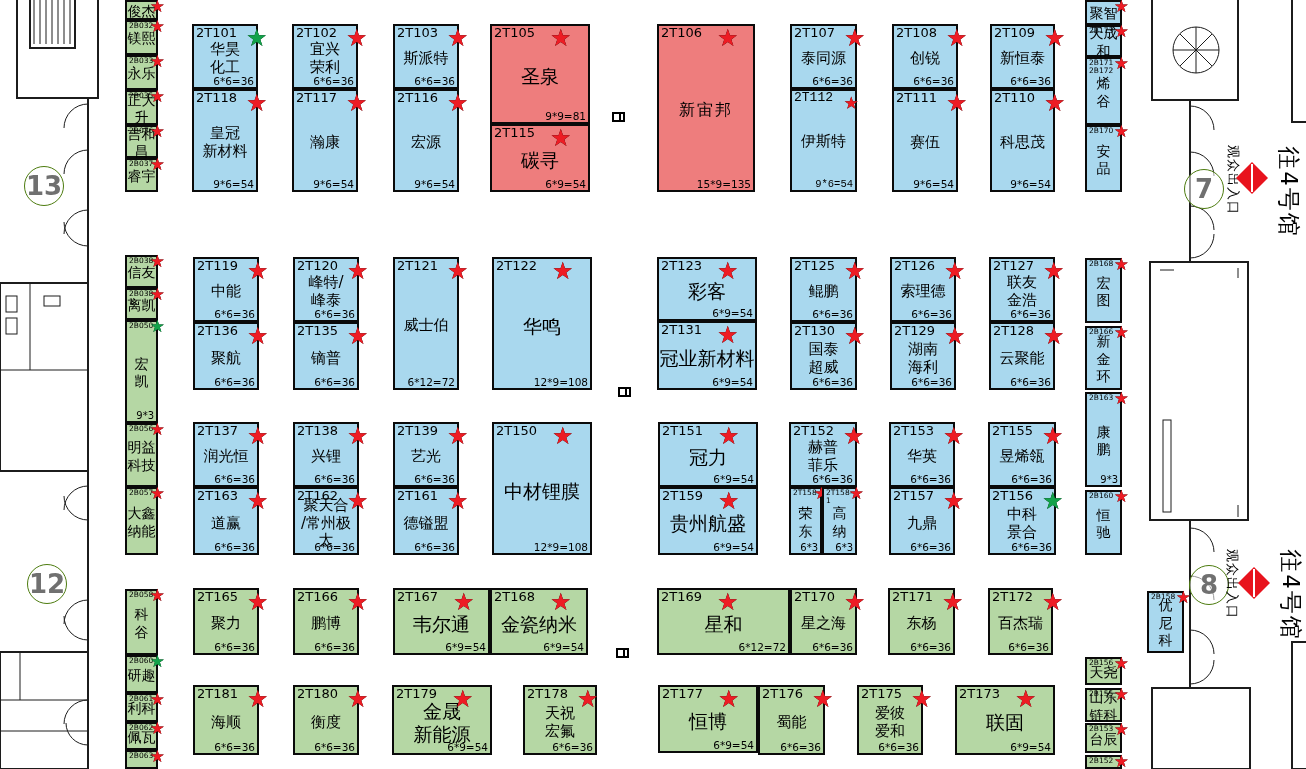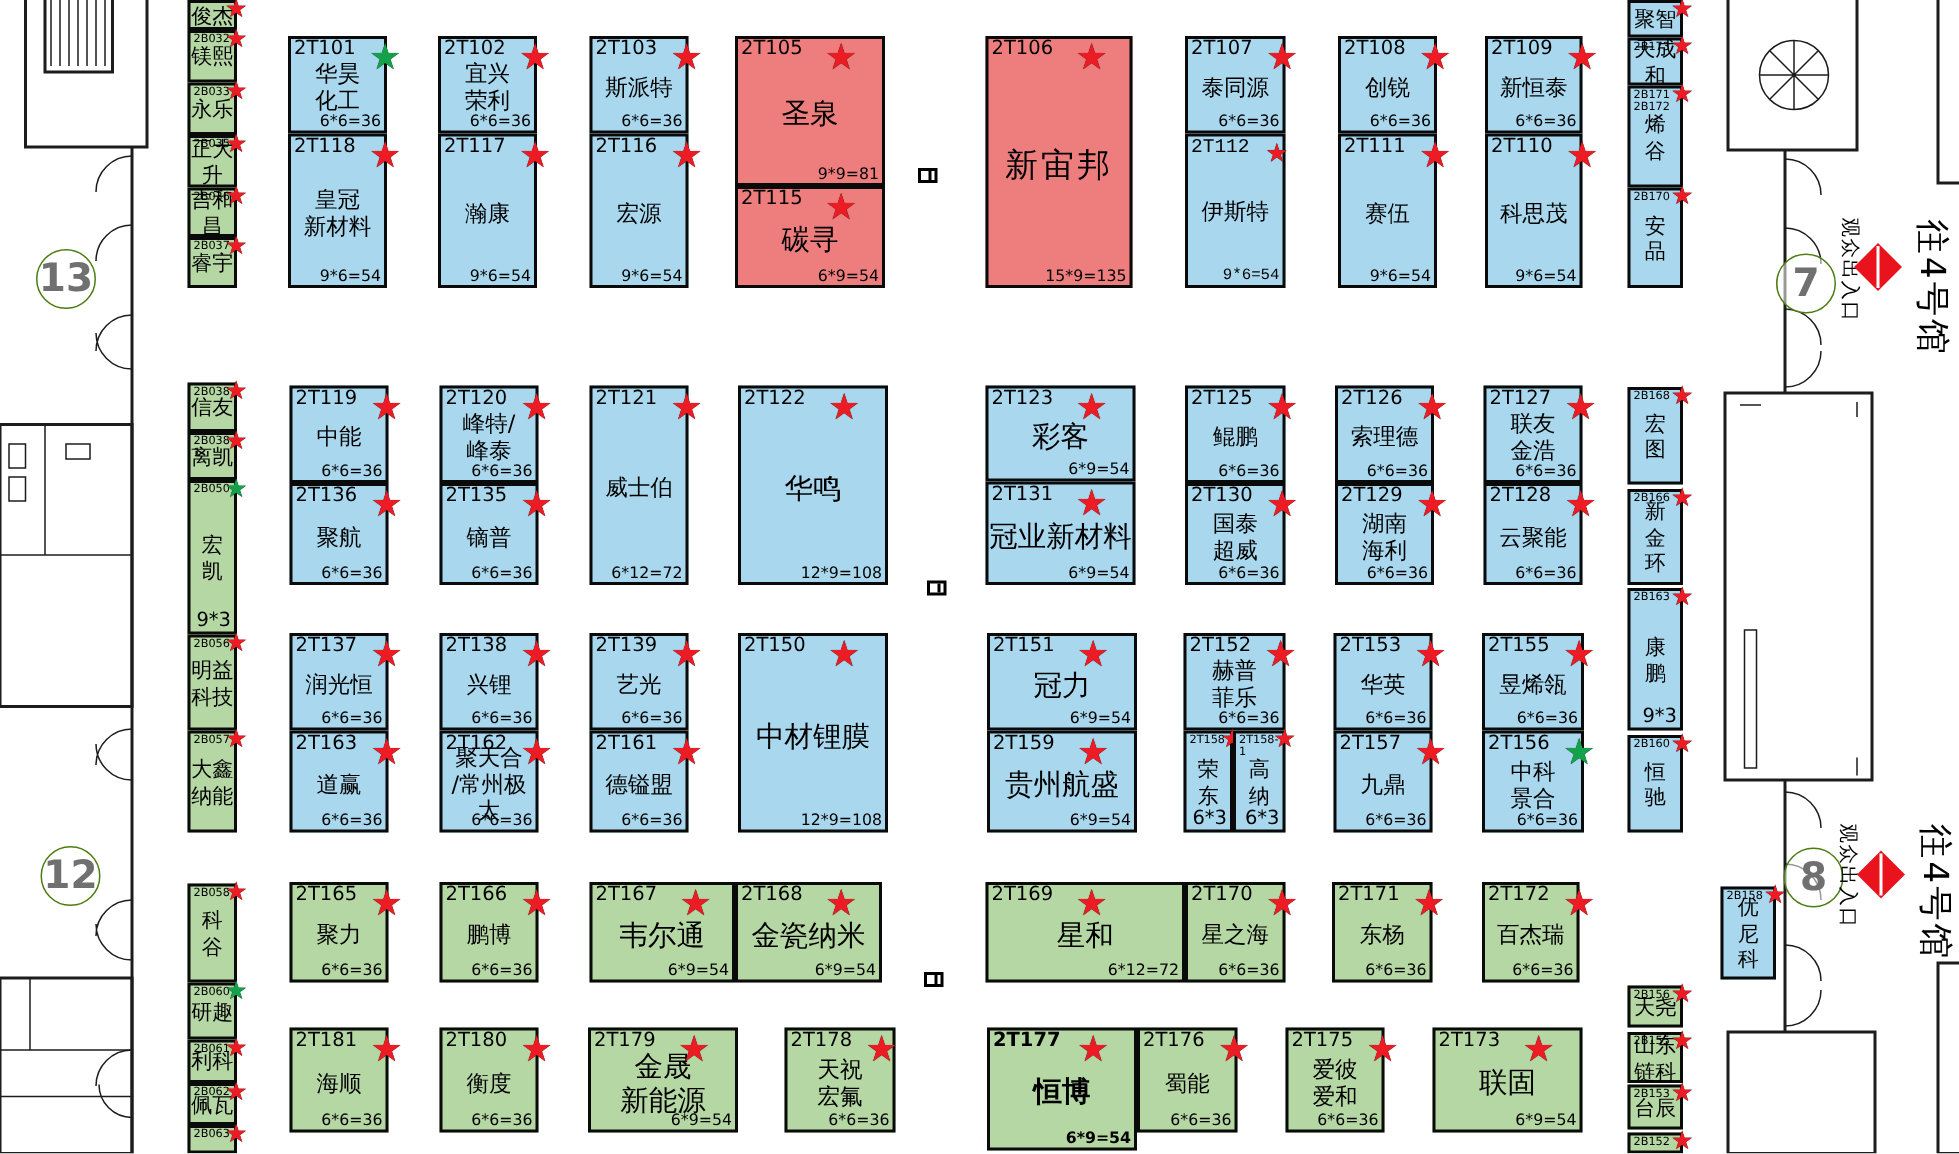--- a/index.html
+++ b/index.html
@@ -13,24 +13,24 @@
   .booth.red{background:#ee7d7d;}
   .booth.green{background:#b5d7a4;}
   .bid{position:absolute;top:0;left:2px;font-size:13px;line-height:1.05;white-space:pre-line;}
   .bname{text-align:center;font-size:15px;line-height:1.18;white-space:pre-line;padding-top:5px;}
   .bsize{position:absolute;bottom:0;right:2px;font-size:10.5px;}
   .bstar{position:absolute;top:0;left:52px;font-size:24px;line-height:1;text-shadow:0 0 0.5px #000;}
   .bstar.red{color:#ed1c24;}
   .bstar.green{color:#13a24a;}
   .booth.wide .bstar{left:58px;}
   .booth.wide .bname{font-size:19px;}
-  .booth.xl .bname{font-size:22px;letter-spacing:2px;}
+  .booth.xl .bname{font-size:16px;letter-spacing:2px;}
   .booth.small .bid{font-size:7.5px;}
   .booth.small .bname{font-size:14px;padding-top:3px;line-height:1.25;}
-  .booth.small .bsize{font-size:13px;margin-top:42px;}
+  .booth.small .bsize{font-size:10px;margin-top:42px;}
   .booth.small .bstar{left:auto;right:-9px;top:-4px;font-size:17px;}
   .gate{position:absolute;width:40px;height:40px;box-sizing:border-box;border:1px solid #4d7c0f;
         border-radius:50%;color:#707070;font-weight:bold;font-size:26px;
         display:flex;align-items:center;justify-content:center;background:rgba(255,255,255,.55);}
   .vtext{position:absolute;transform:translate(-50%,-50%) rotate(90deg);white-space:nowrap;}
   .exit-label{font-size:13px;letter-spacing:1px;}
   .hall-label{font-size:23px;letter-spacing:2px;font-weight:500;}
   .diamond{position:absolute;transform:translate(-50%,-50%);line-height:0;}
   .pillar{position:absolute;width:13px;height:10px;border:2px solid #000;background:#fff;box-sizing:border-box;}
   .pillar i{position:absolute;left:55%;top:0;width:2px;height:100%;background:#000;}
@@ -421,21 +421,21 @@
 新能源</span>
         <span class="bsize">6*9=54</span>
       </div>
       <div class="booth green" style="left: 523px; top: 685px; width: 74px; height: 70px;">
         <span class="bid">2T178</span>
         <span class="bstar red">★</span>
         <span class="bname">天祝
 宏氟</span>
         <span class="bsize">6*6=36</span>
       </div>
-      <div class="booth green wide" style="left: 658px; top: 685px; width: 100px; height: 82px; font-weight: bold;">
+      <div class="booth green wide" style="left: 658px; top: 685px; width: 100px; height: 68px;">
         <span class="bid">2T177</span>
         <span class="bstar red">★</span>
         <span class="bname">恒博</span>
         <span class="bsize">6*9=54</span>
       </div>
       <div class="booth green" style="left: 758px; top: 685px; width: 67px; height: 70px;">
         <span class="bid">2T176</span>
         <span class="bstar red">★</span>
         <span class="bname">蜀能</span>
         <span class="bsize">6*6=36</span>

